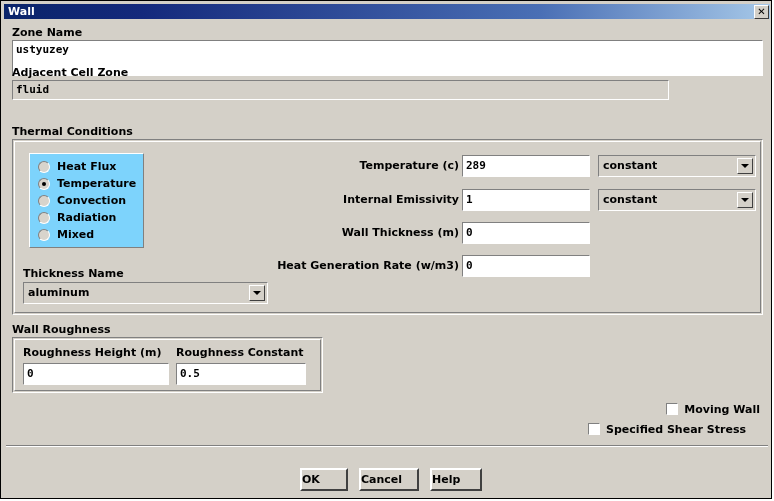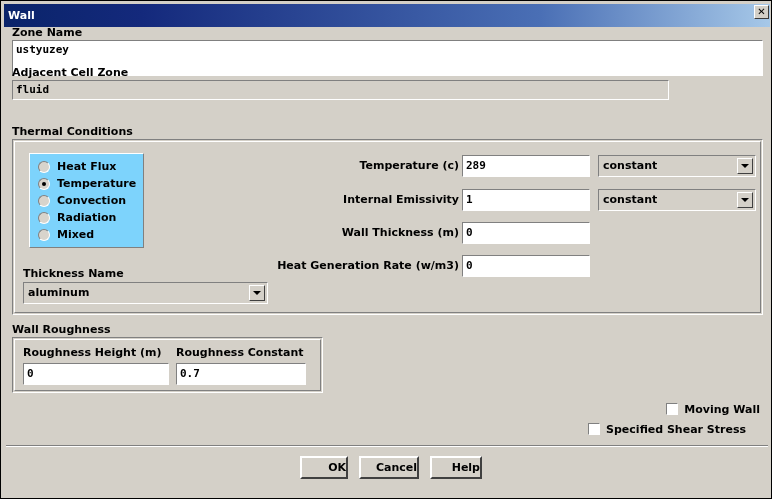--- a/index.html
+++ b/index.html
@@ -17,21 +17,21 @@
     height: 499px;
     background: #d4d0c8;
     border: 1px solid #000000;
     box-sizing: border-box;
     overflow: hidden;
   }
   
   .titlebar {
     position: absolute;
     left: 3px; top: 3px;
-    width: 766px; height: 23px;
+    width: 766px; height: 15px;
     background: linear-gradient(to right, #0a246a 0%, #14297c 18%, #4a6fb5 70%, #a6c8e8 100%);
     display: flex;
     align-items: center;
   }
   .titlebar-text {
     color: #ffffff;
     font-weight: bold;
     font-size: 11px;
     padding-left: 4px;
     letter-spacing: 0px;
@@ -233,23 +233,24 @@
     background: #d4d0c8;
     border-top: 2px solid #ffffff;
     border-left: 2px solid #ffffff;
     border-right: 2px solid #404040;
     border-bottom: 2px solid #404040;
     box-sizing: border-box;
     font-family: "DejaVu Sans", sans-serif;
     font-size: 11px;
     font-weight: bold;
     color: #000000;
-    text-align: right;
+    text-align: left;
     line-height: 19px;
     cursor: default;
+    margin-top: 12px;
   }
 </style>
 </head>
 <body>
 
 <div class="dialog">
 
   <div class="titlebar">
     <span class="titlebar-text">Wall</span>
     <div class="close-btn">✕</div>
@@ -315,21 +316,21 @@
   <div class="lbl lbl-r" style="left:238px; top:258px; width:220px;">Heat Generation Rate (w/m3)</div>
   <div class="tfield" style="left:461px; top:254px; width:128px; height:22px; line-height:20px;">0</div>
 
   <div class="lbl" style="left:11px; top:322px;">Wall Roughness</div>
   <div class="frame" style="left:11px; top:336px; width:311px; height:56px;">
     <div class="frame-in"></div>
   </div>
   <div class="lbl" style="left:22px; top:345px;">Roughness Height (m)</div>
   <div class="tfield" style="left:22px; top:362px; width:146px; height:22px; line-height:20px;">0</div>
   <div class="lbl" style="left:175px; top:345px;">Roughness Constant</div>
-  <div class="tfield" style="left:175px; top:362px; width:130px; height:22px; line-height:20px;">0.7</div>
+  <div class="tfield" style="left:175px; top:362px; width:130px; height:22px; line-height:20px;">0.5</div>
 
   <div class="cbox-row" style="right:11px; top:400px;margin-left:28px;">
     <span class="cbox"></span>
     <span class="cbox-label">Moving Wall</span>
   </div>
   <div class="cbox-row" style="right:25px; top:420px;">
     <span class="cbox"></span>
     <span class="cbox-label">Specified Shear Stress</span>
   </div>
 

